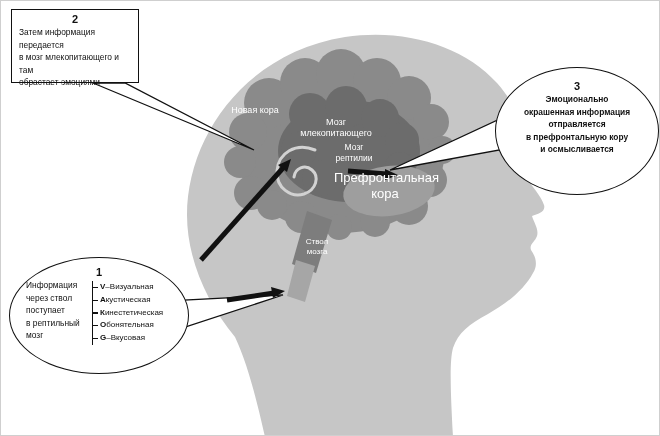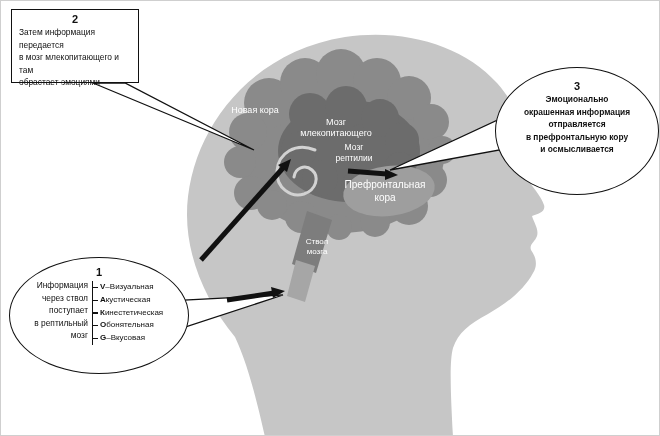--- a/index.html
+++ b/index.html
@@ -10,37 +10,37 @@
   }
   .stage svg{position:absolute;left:0;top:0;}
   
   .blabel{
     position:absolute;color:#fff;font-weight:normal;text-align:center;
     white-space:pre-line;line-height:1.25;pointer-events:none;
   }
   .lbl-neo{left:210px;top:104px;width:88px;font-size:9px;}
   .lbl-mam{left:284px;top:116px;width:102px;font-size:9px;}
   .lbl-rep{left:314px;top:141px;width:78px;font-size:8.5px;}
-  .lbl-pre{left:333px;top:178px;width:102px;font-size:10px;}
+  .lbl-pre{left:333px;top:169px;width:102px;font-size:13px;}
   .lbl-stem{left:289px;top:236px;width:54px;font-size:8px;}
   
   .callout{
     position:absolute;background:#fff;border:1.4px solid #111;
     box-sizing:border-box;color:#111;
   }
   .ellipse{border-radius:50%;}
   .callout .num{text-align:center;font-weight:bold;font-size:11px;margin-top:3px;}
   .callout .txt{font-size:8.4px;line-height:1.5;white-space:pre-line;}
   .callout2{left:10px;top:8px;width:128px;height:74px;}
   .callout2 .txt{padding:1px 4px 0 7px;text-align:left;}
   .callout3{left:494px;top:66px;width:164px;height:128px;padding-top:9px;}
   .callout3 .txt{text-align:center;padding:1px 10px 0 10px;font-weight:bold;}
   .callout1{left:8px;top:256px;width:180px;height:117px;padding-top:5px;}
   .c1row{display:flex;flex-direction:row;margin-top:1px;}
-  .c1text{font-size:8px;line-height:1.45;white-space:pre-line;padding-left:16px;width:62px;text-align:right;}
+  .c1text{font-size:8px;line-height:1.45;white-space:pre-line;padding-left:16px;width:62px;}
   .c1list{list-style:none;margin:2px 0 0 4px;padding:0 0 0 0;border-left:1.3px solid #111;}
   .c1list li{font-size:8px;line-height:1.6;display:flex;align-items:center;white-space:nowrap;}
   .c1list li::before{content:"";display:inline-block;width:5px;height:1.2px;background:#111;margin-right:2px;flex:0 0 auto;}
 </style>
 </head>
 <body>
 
 <div class="stage">
 
   <svg width="660" height="436" viewBox="0 0 660 436">

